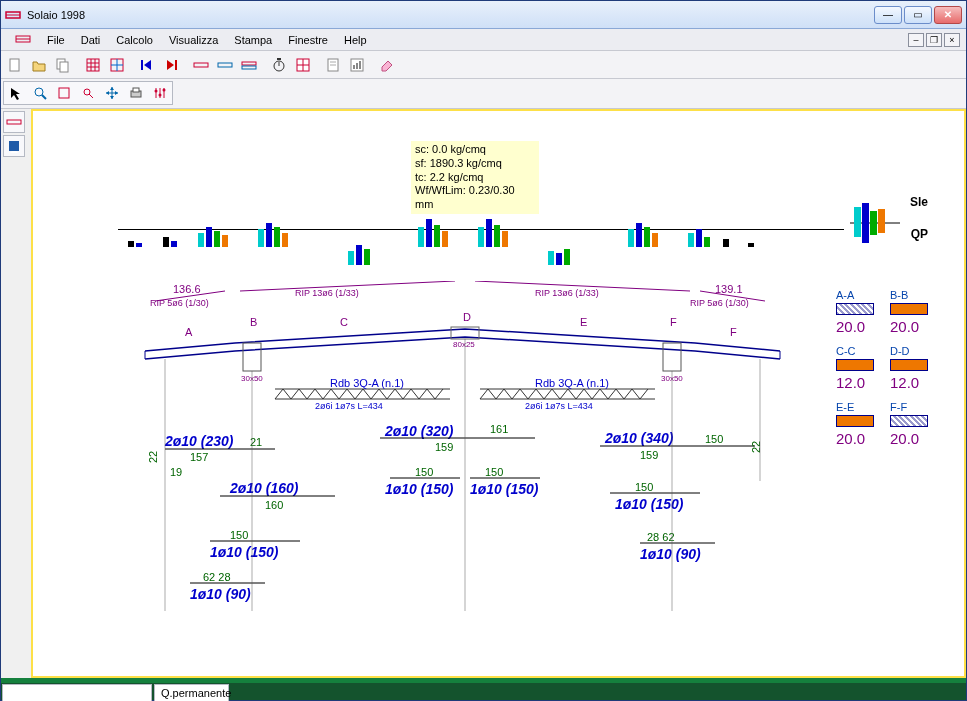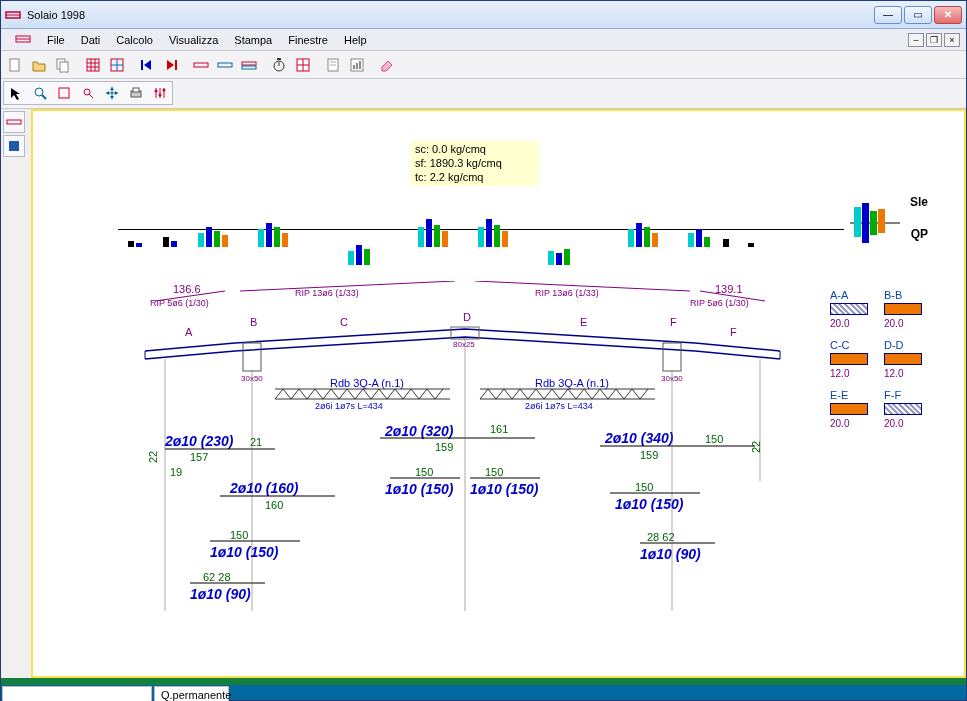--- a/index.html
+++ b/index.html
@@ -26,26 +26,26 @@
 .infobox{position:absolute;left:378px;top:30px;width:128px;background:#ffffcf;border:0;padding:2px 4px;font-size:10px;line-height:1.25}
 .mini-charts{position:absolute;left:85px;top:100px;right:120px;height:50px}
 .mc{position:absolute;display:flex;align-items:flex-end;gap:2px;height:36px}
 .mc .bar{width:6px}
 .axis-line{position:absolute;left:85px;top:118px;right:120px;height:1px;background:#000}
 .sle-chart{position:absolute;right:34px;top:90px;width:80px;height:56px;display:flex}
 .lbl{position:absolute;font-size:12px;font-weight:bold}
 .drawing{position:absolute;left:102px;top:170px;width:650px;height:390px}
 .drawing svg{position:absolute;left:0;top:0}
 .sections{position:absolute;right:20px;top:178px;width:120px;font-size:11px}
-.sec-row{display:flex;justify-content:center;margin-bottom:10px}
+.sec-row{display:flex;justify-content:flex-end;margin-bottom:10px}
 .sec-c{width:54px}
 .sec-title{color:#0645ad;font-weight:normal;margin-bottom:2px}
 .sec-box{width:38px;height:12px;display:inline-block;border:1px solid #00008b}
-.sec-dim{font-size:10px;color:#800080;margin-top:1px}
-.status{height:22px;border-top:7px solid #15803d;display:flex;background:#0369a1}
+.sec-dim{font-size:15px;color:#800080;margin-top:1px}
+.status{height:22px;border-top:5px solid #15803d;display:flex;background:#14532d}
 .status .cell{border:1px solid #b5b9c3;background:#fff;margin:1px;padding:2px 6px;height:18px;display:flex;align-items:center}
 .rcell{flex:1}
 .txt-purple{fill:#800080;font-size:11px}
 .txt-blue{fill:#0000cc;font-size:14px;font-weight:bold;font-style:italic}
 .txt-blue-sm{fill:#0000cc;font-size:11px}
 .txt-green{fill:#006400;font-size:11px}
 </style>
 </head>
 <body>
 
@@ -250,20 +250,21 @@
         </div>
   </div>
 
   <div class="canvas-area">
    <div class="canvas">
 
     <div class="infobox">
      <div>sc: 0.0 kg/cmq</div>
      <div>sf: 1890.3 kg/cmq</div>
      <div>tc: 2.2 kg/cmq</div>
+     <div>Wf/WfLim: 0.23/0.30 mm</div>
     </div>
 
     <div class="axis-line"></div>
     <div class="mini-charts">
      <div class="mc" style="left:10px">
               <div class="bar" style="height:6px;background:#000"></div>
               <div class="bar" style="height:4px;background:#00c"></div>
             </div>
      <div class="mc" style="left:45px">
               <div class="bar" style="height:10px;background:#000"></div>

